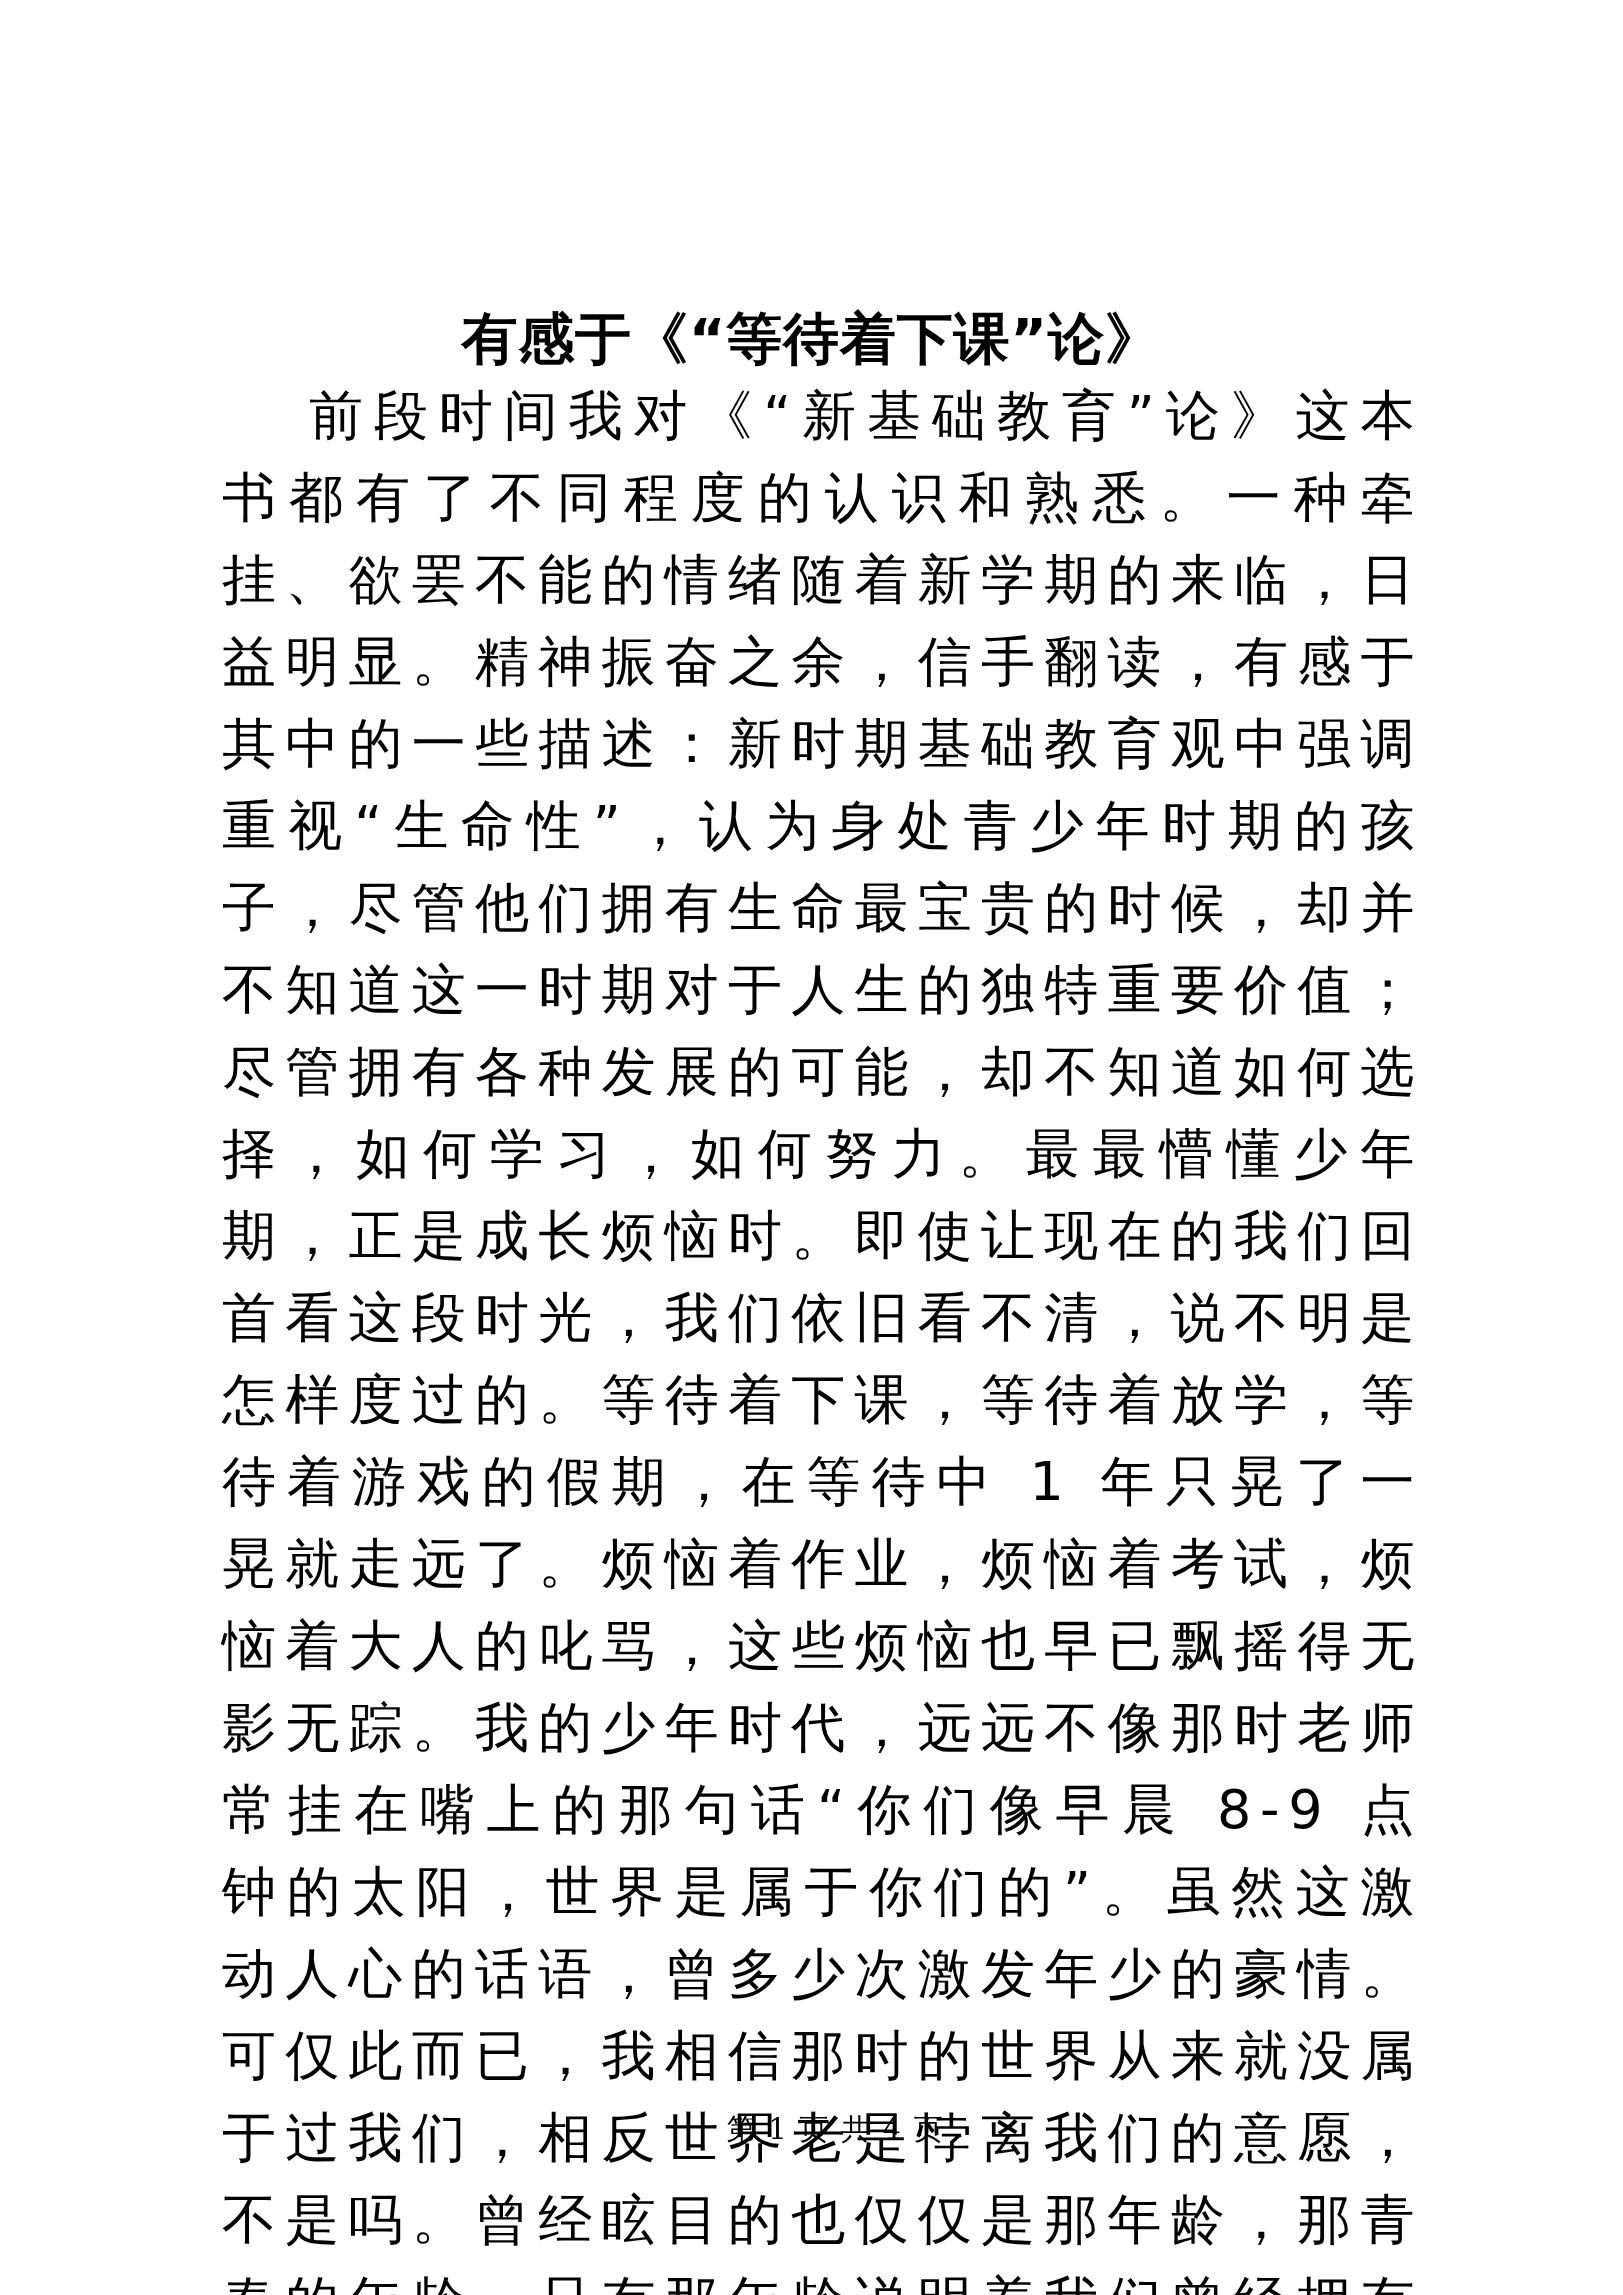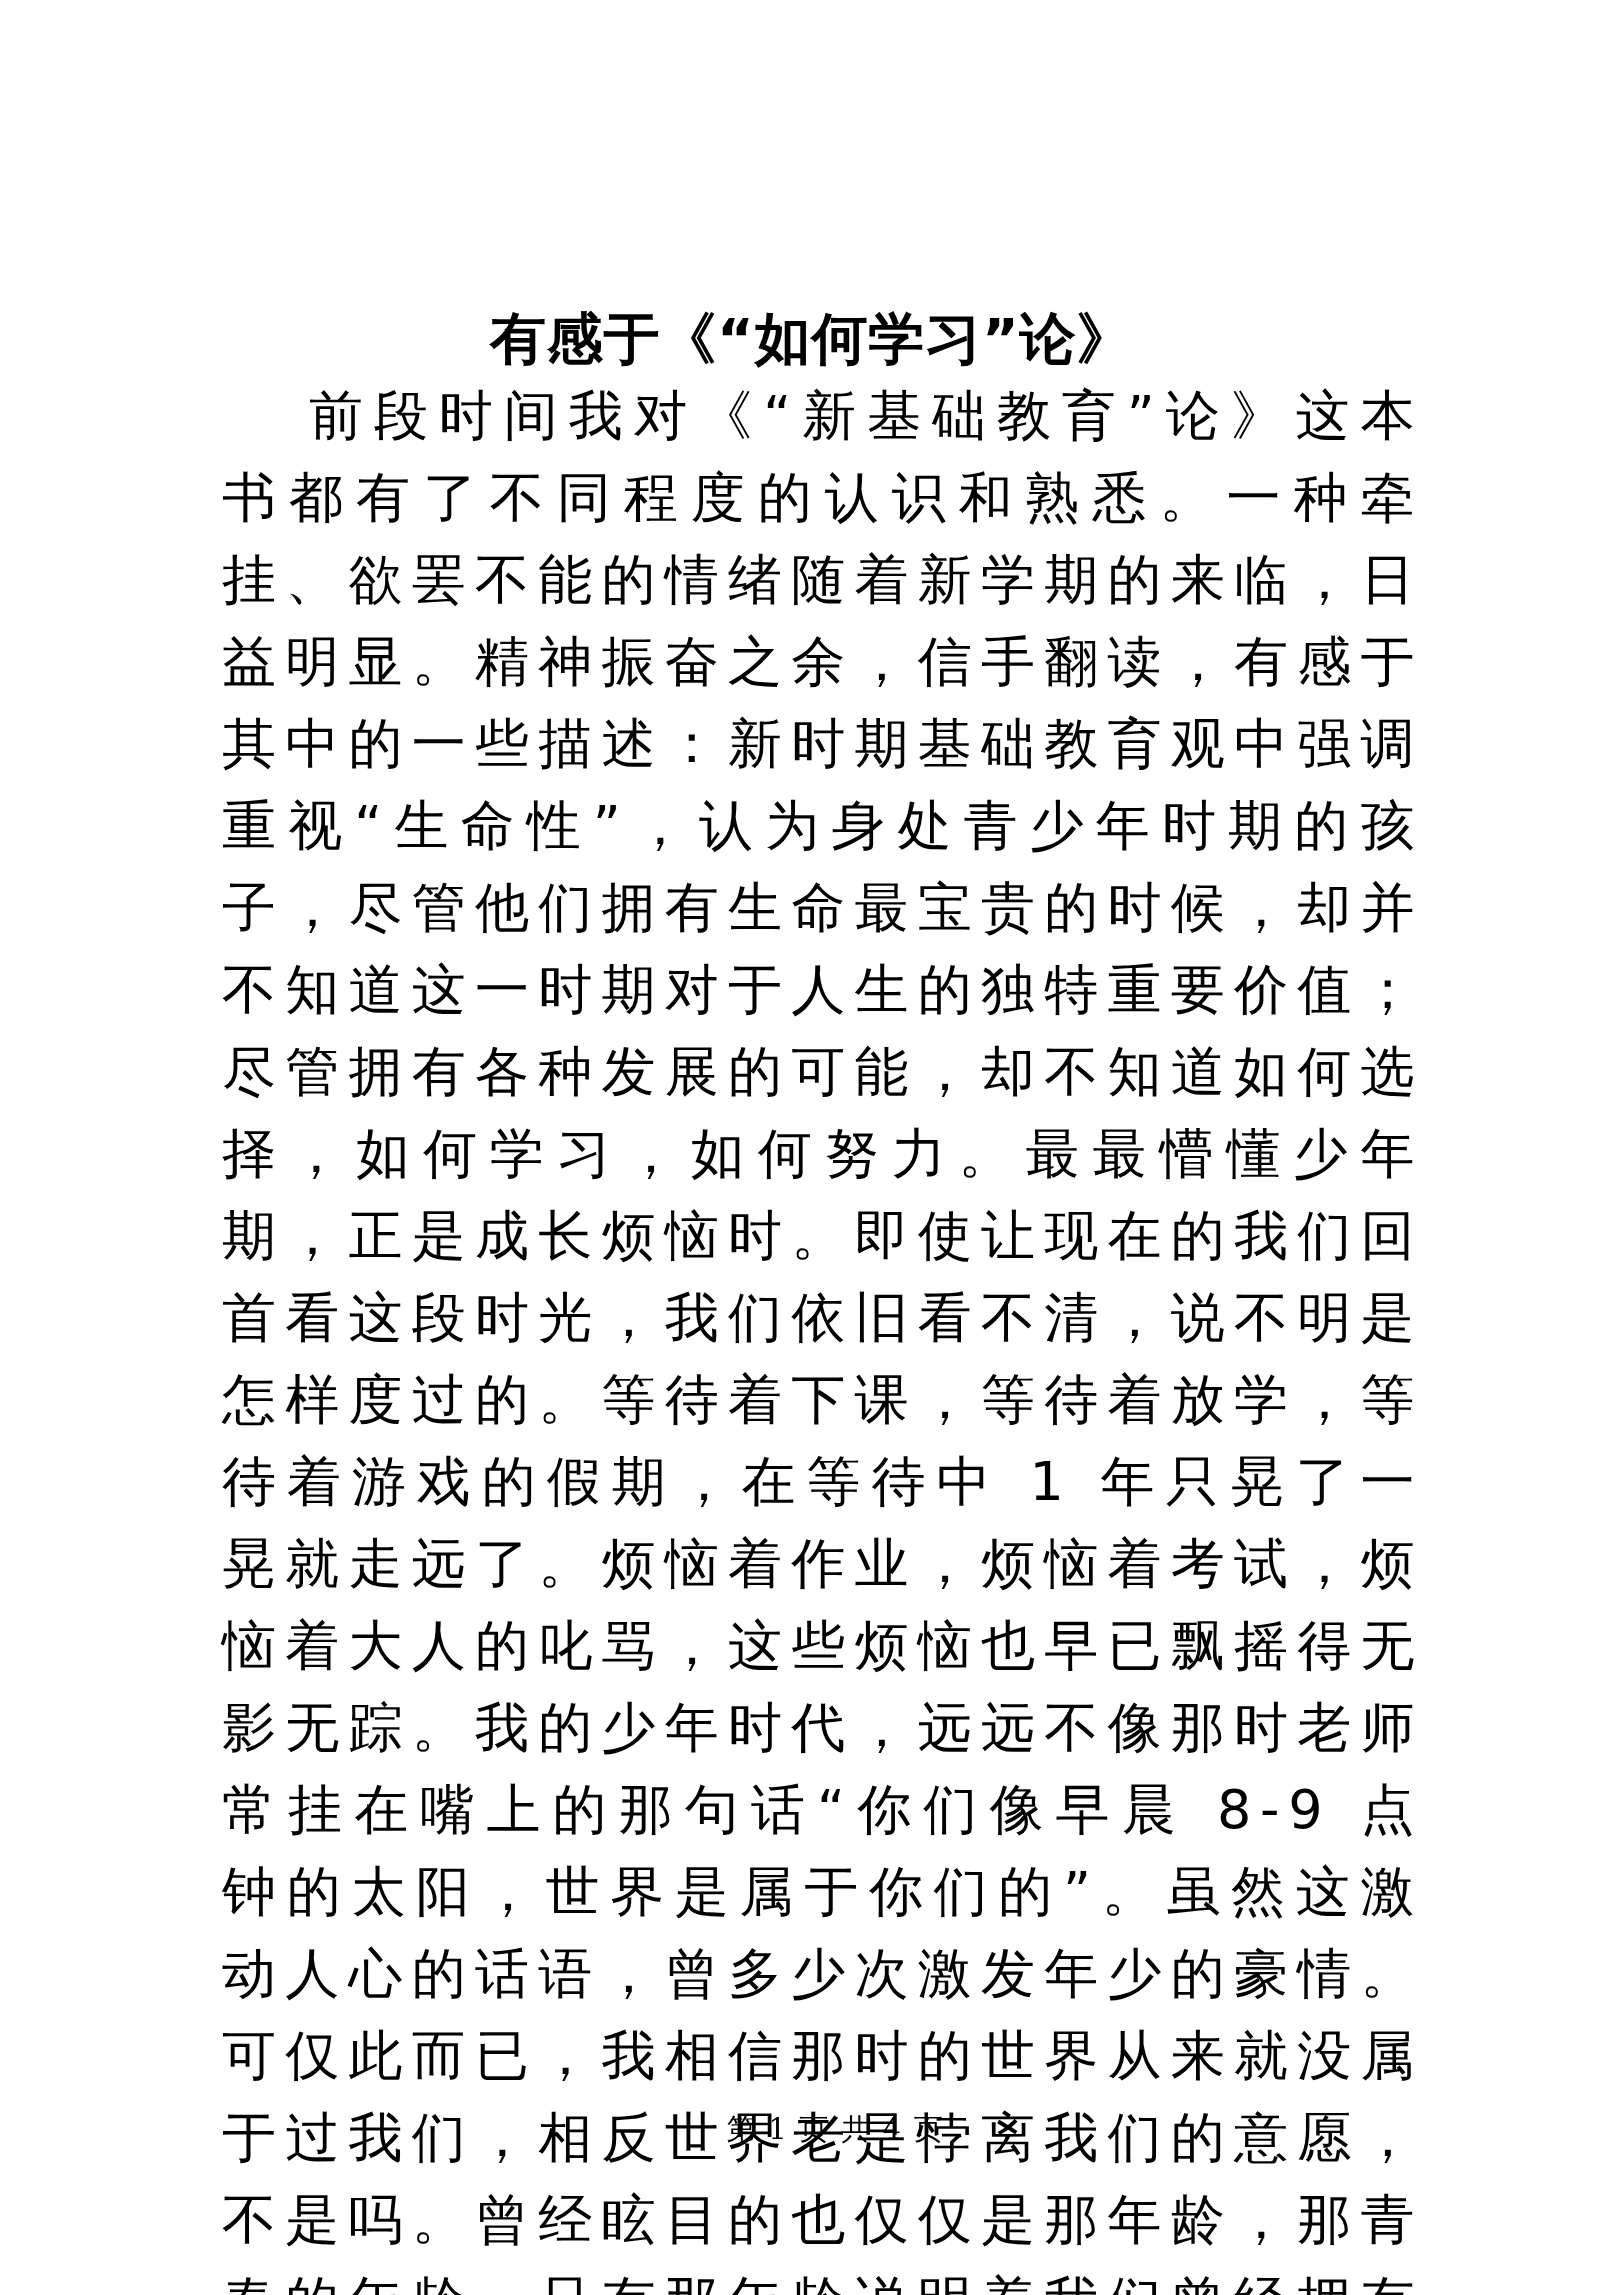--- a/index.html
+++ b/index.html
@@ -66,21 +66,21 @@
       line-height: 37px;
       font-family: "DejaVu Serif", "Liberation Serif", serif;
       letter-spacing: 1.7px;
       margin-left: 24px;
     }
   </style>
 </head>
 <body>
 
 <div class="page">
-  <div class="title">有感于《“如何学习”论》</div>
+  <div class="title">有感于《“等待着下课”论》</div>
 
   <div class="body-text">
     <p class="para">前段时间我对《“新基础教育”论》这本书都有了不同程度的认识和熟悉。一种牵挂、欲罢不能的情绪随着新学期的来临，日益明显。精神振奋之余，信手翻读，有感于其中的一些描述：新时期基础教育观中强调重视“生命性”，认为身处青少年时期的孩子，尽管他们拥有生命最宝贵的时候，却并不知道这一时期对于人生的独特重要价值；尽管拥有各种发展的可能，却不知道如何选择，如何学习，如何努力。最最懵懂少年期，正是成长烦恼时。即使让现在的我们回首看这段时光，我们依旧看不清，说不明是怎样度过的。等待着下课，等待着放学，等待着游戏的假期，在等待中 1 年只晃了一晃就走远了。烦恼着作业，烦恼着考试，烦恼着大人的叱骂，这些烦恼也早已飘摇得无影无踪。我的少年时代，远远不像那时老师常挂在嘴上的那句话“你们像早晨 8-9 点钟的太阳，世界是属于你们的”。虽然这激动人心的话语，曾多少次激发年少的豪情。可仅此而已，我相信那时的世界从来就没属于过我们，相反世界老是悖离我们的意愿，不是吗。曾经眩目的也仅仅是那年龄，那青春的年龄。只有那年龄说明着我们曾经拥有生命中最宝贵的时候啊。重视“生命性”这样的话，确实令我深有感触，如果我们致力于教育与学生的生命血脉沟通，如果可以表达出那天真快乐的真实生命形态，这是幸事。</p>
     <p class="para">书中还有这样的一句话。差异的两端可能是白痴，也可能是</p>
   </div>
 
   <div class="footer">第 1 页  共 4 页</div>
 </div>
 
 

